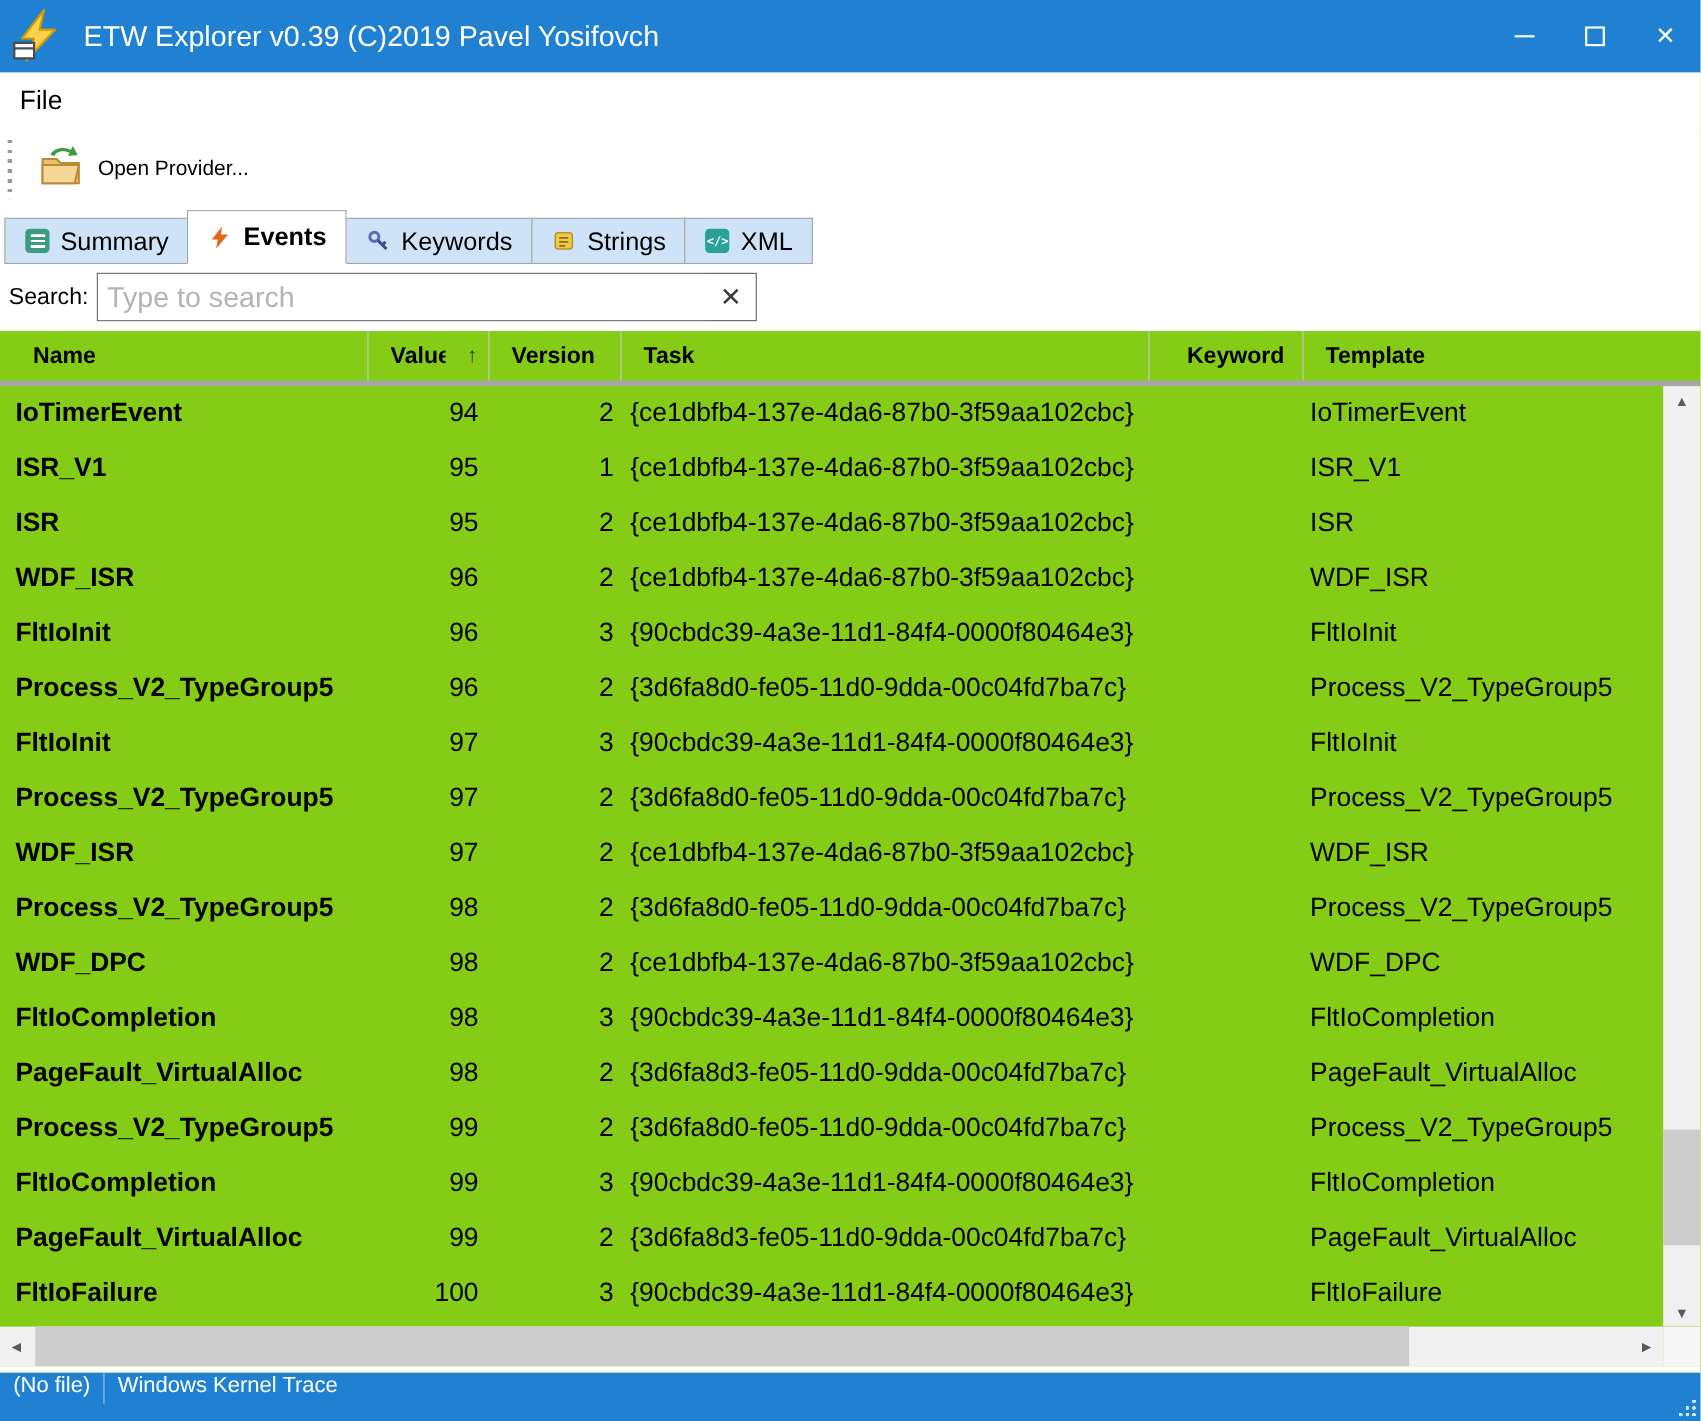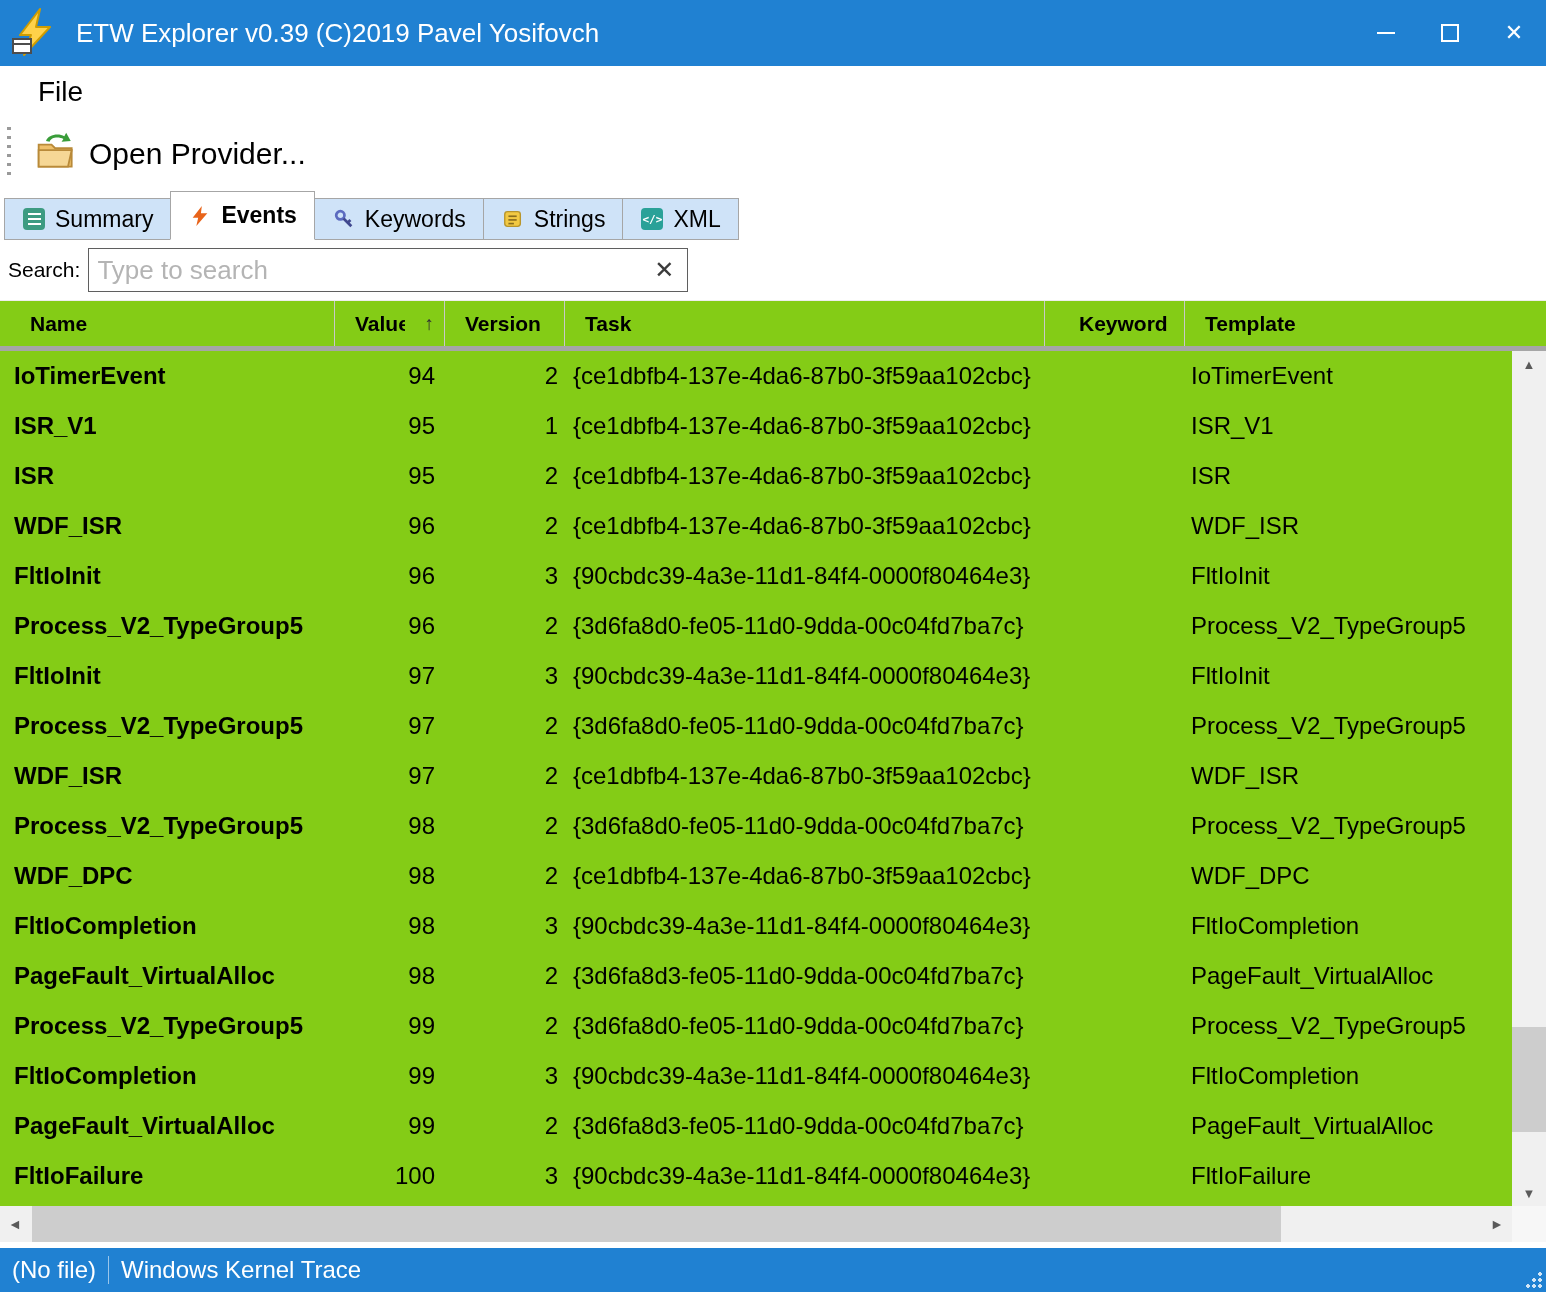--- a/index.html
+++ b/index.html
@@ -18,26 +18,26 @@
   .titlebar{height:66px;background:var(--blue);display:flex;align-items:center;color:#fff;flex:none;}
   .app-icon{margin-left:10px;width:50px;height:50px;flex:none;}
   .title-text{margin-left:16px;font-size:26px;flex:1;white-space:nowrap;overflow:hidden;}
   .win-btns{display:flex;height:100%;}
   .win-btn{width:64px;height:100%;display:flex;align-items:center;justify-content:center;font-size:22px;cursor:default;}
   .max-glyph{width:18px;height:18px;border:2px solid #fff;}
   .min-glyph{width:18px;height:2px;background:#fff;display:block;}
 
   
   .menubar{height:52px;display:flex;align-items:center;background:#fff;flex:none;}
-  .menu-item{padding:0 18px;font-size:28px;height:100%;display:flex;align-items:center;margin-left:20px;}
+  .menu-item{padding:0 18px;font-size:24px;height:100%;display:flex;align-items:center;}
 
   
   .toolbar{height:72px;display:flex;align-items:center;background:#fff;flex:none;}
   .grip{width:4px;height:54px;margin-left:7px;background:repeating-linear-gradient(to bottom,#9a9a9a 0 3px,transparent 3px 9px);flex:none;}
-  .tool-btn{display:flex;align-items:center;gap:10px;margin-left:16px;padding:4px 8px;font-size:30px;}
+  .tool-btn{display:flex;align-items:center;gap:10px;margin-left:16px;padding:4px 8px;font-size:19px;}
 
   
   .tabbar{height:50px;display:flex;align-items:flex-end;padding-left:4px;background:#fff;flex:none;}
   .tab{display:flex;align-items:center;gap:9px;padding:0 17px;height:42px;background:var(--tabbg);border:1px solid var(--border-gray);font-size:23px;margin-left:-1px;cursor:default;}
   .tab:first-child{margin-left:0;}
   .tab.selected{background:#fff;height:49px;font-weight:bold;border-bottom:1px solid #fff;z-index:2;}
   .tab-icon{width:24px;height:24px;flex:none;display:flex;align-items:center;justify-content:center;}
   .icon-square{width:22px;height:22px;border-radius:4px;display:flex;align-items:center;justify-content:center;}
   .icon-summary{background:#3d9b82;}
   .icon-summary .lines{width:13px;height:13px;background:repeating-linear-gradient(to bottom,#fff 0 2px,transparent 2px 5px);}
@@ -85,21 +85,21 @@
   .v-thumb{position:absolute;left:0;width:100%;top:81%;height:13%;background:var(--scroll-thumb);}
   .hscroll-row{height:36px;display:flex;flex:none;}
   .hscroll{flex:1;background:var(--scroll-track);display:flex;align-items:stretch;}
   .h-arrow{width:30px;display:flex;align-items:center;justify-content:center;color:#5a5a5a;font-size:14px;flex:none;}
   .h-track{flex:1;position:relative;}
   .h-thumb{position:absolute;top:0;height:100%;left:2px;width:86%;background:var(--scroll-thumb);}
   .corner{width:34px;background:#f7f7f7;flex:none;}
   .gap-row{height:6px;background:#fff;flex:none;}
 
   
-  .statusbar{height:44px;background:var(--blue);color:#fff;display:flex;align-items:center;font-size:24px;flex:none;position:relative;}
+  .statusbar{height:44px;background:var(--blue);color:#fff;display:flex;align-items:flex-start;font-size:20px;flex:none;position:relative;}
   .status-cell{padding:0 12px;white-space:nowrap;}
   .status-divider{width:1px;height:28px;background:rgba(255,255,255,0.55);flex:none;}
   .resize-grip{position:absolute;right:3px;bottom:3px;width:18px;height:18px;
     background:
       radial-gradient(circle at 15px 15px, rgba(255,255,255,.8) 1.6px, transparent 1.8px),
       radial-gradient(circle at 15px 9px,  rgba(255,255,255,.8) 1.6px, transparent 1.8px),
       radial-gradient(circle at 9px 15px,  rgba(255,255,255,.8) 1.6px, transparent 1.8px),
       radial-gradient(circle at 15px 3px,  rgba(255,255,255,.8) 1.6px, transparent 1.8px),
       radial-gradient(circle at 9px 9px,   rgba(255,255,255,.8) 1.6px, transparent 1.8px),
       radial-gradient(circle at 3px 15px,  rgba(255,255,255,.8) 1.6px, transparent 1.8px);

